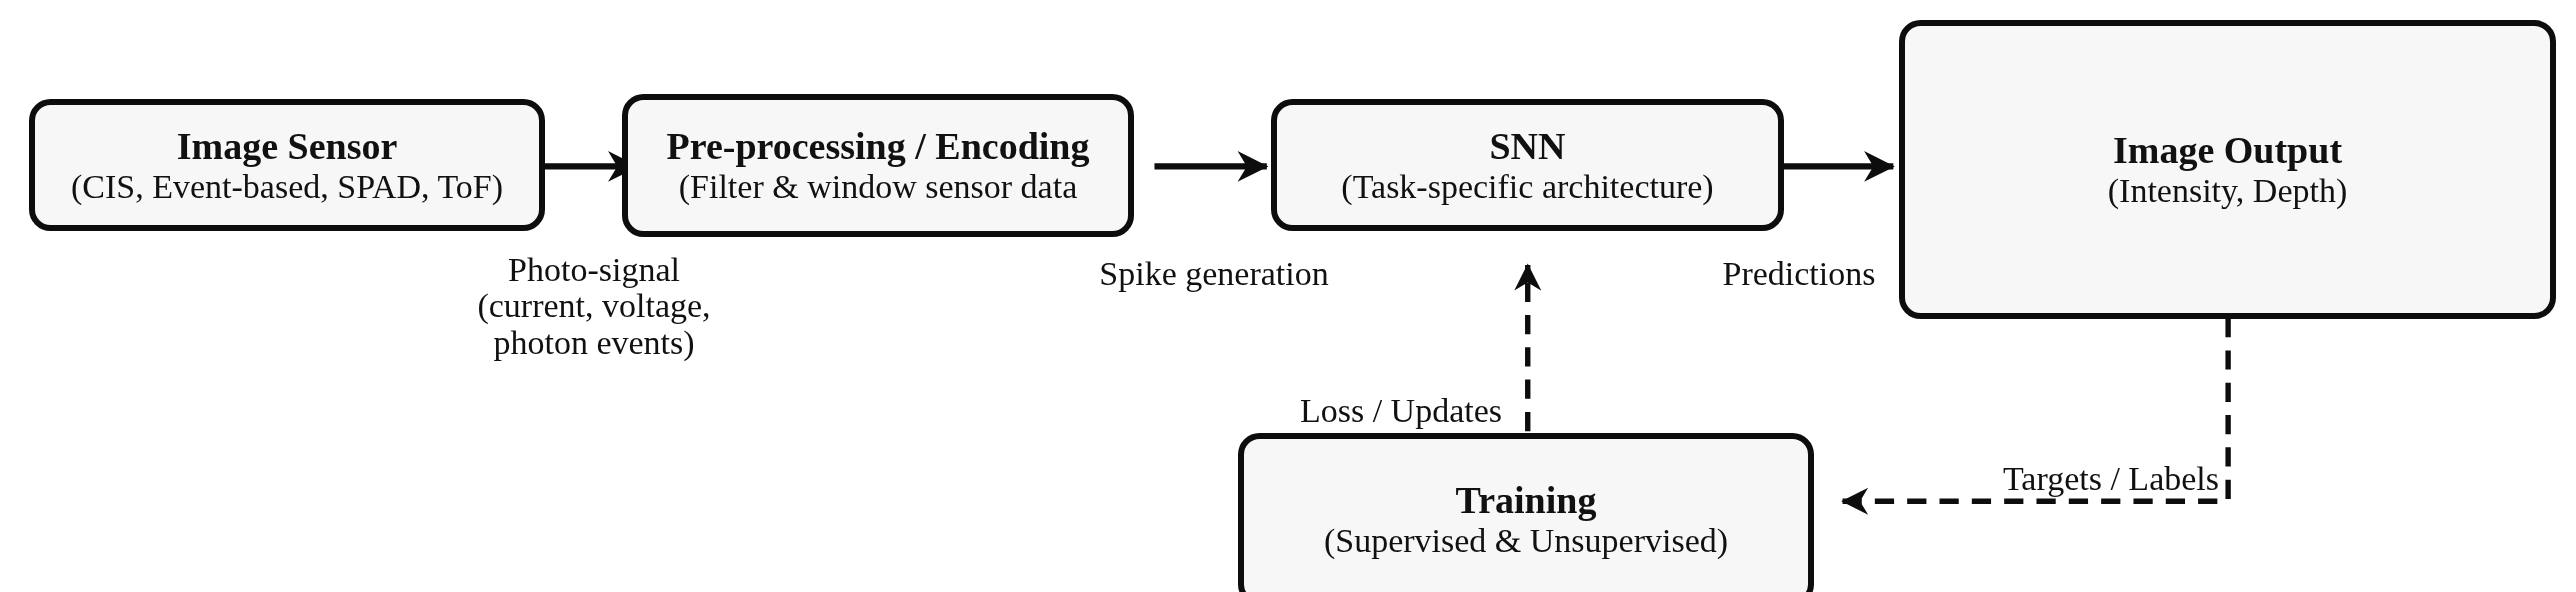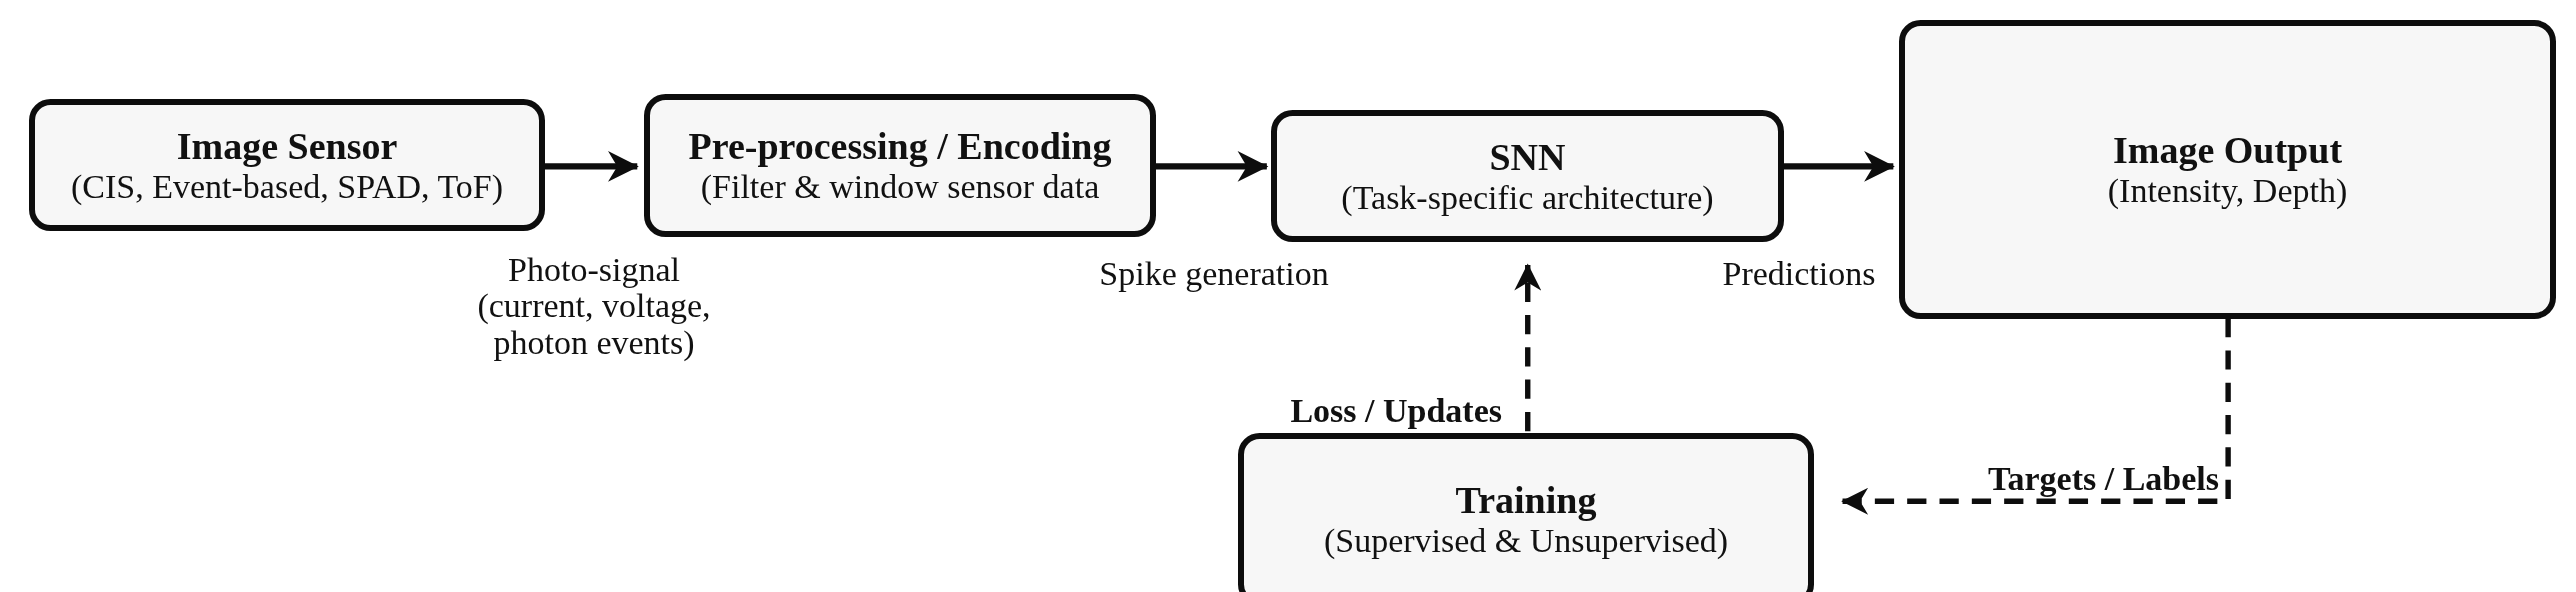--- a/index.html
+++ b/index.html
@@ -52,26 +52,26 @@
   .out-section { margin: 4.6px 0; }
   .edge-label {
     position: absolute;
     font-size: 34px;
     line-height: 1.07;
     text-align: center;
     white-space: nowrap;
     z-index: 2;
   }
   .edge-label.center { transform: translateX(-50%); }
-  .edge-label.right-align { transform: translateX(-100%); text-align: right; font-weight: bold; }
+  .edge-label.right-align { transform: translateX(-100%); text-align: right; }
 
   
   #box-image-sensor   { left: 29px;   top: 99px; width: 516px; height: 132px; }
-  #box-preprocessing  { left: 644px;  top: 94px; width: 512px; height: 143px; }
-  #box-snn            { left: 1271px; top: 110px; width: 513px; height: 132px; }
+  #box-preprocessing  { left: 622px;  top: 94px; width: 512px; height: 143px; }
+  #box-snn            { left: 1271px; top: 99px; width: 513px; height: 132px; }
   #box-output         { left: 1899px; top: 20px;  width: 657px; height: 299px; }
   #box-training       { left: 1238px; top: 433px; width: 576px; height: 173px; }
 
   #label-photo-signal     { left: 594px;  top: 252px; }
   #label-spike-generation { left: 1214px; top: 256px; }
   #label-predictions      { left: 1799px; top: 256px; }
   #label-loss-updates     { left: 1502px; top: 393px; }
   #label-targets-labels   { left: 2210px; top: 461px; margin-left: 9px; }
 </style>
 </head>

